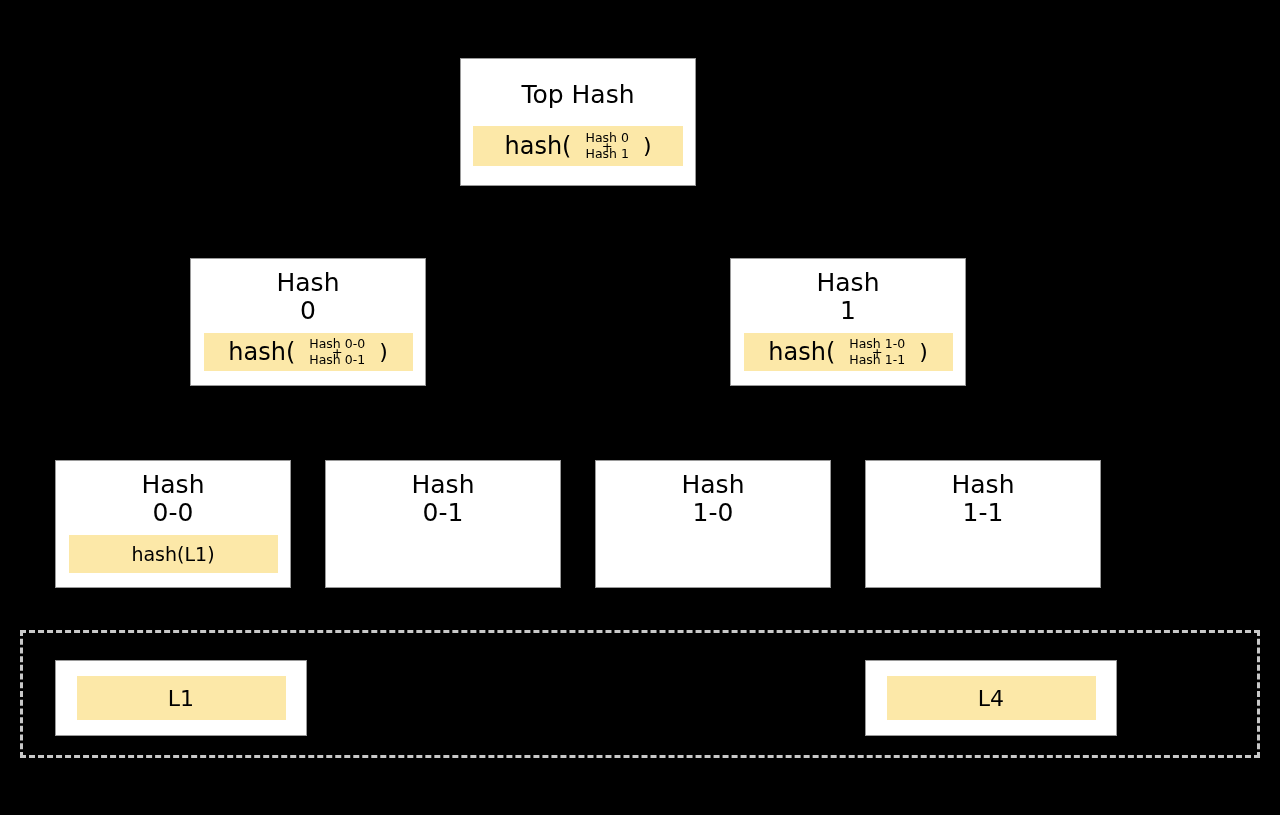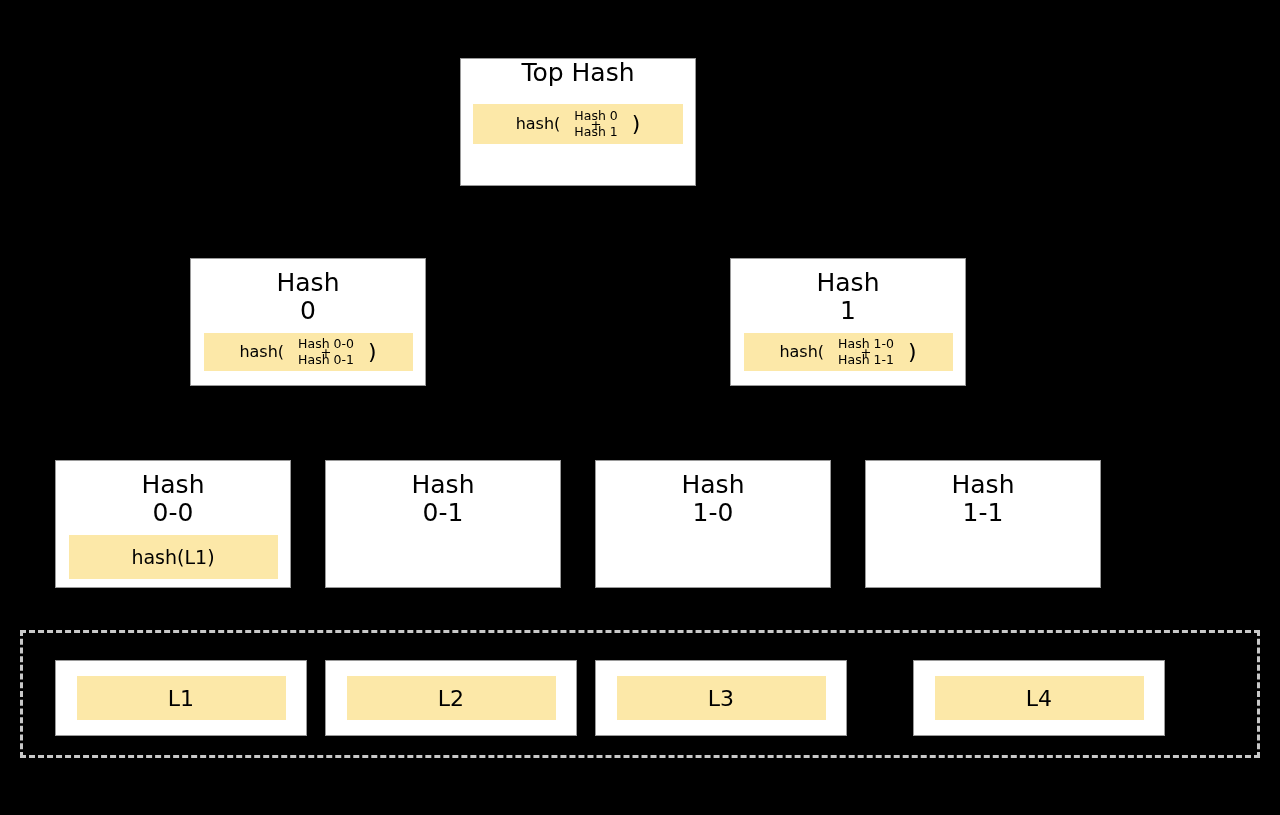--- a/index.html
+++ b/index.html
@@ -68,20 +68,21 @@
 
   
   .node-top {
     left: 460px;
     top: 58px;
     width: 236px;
     height: 128px;
   }
   .node-top .node-title {
     font-size: 25px;
+    margin-top: 22px;
   }
   .node-top .band {
     width: 210px;
     height: 40px;
     margin-top: 17px;
   }
 
   
   .node-l2 {
     top: 258px;
@@ -109,53 +110,53 @@
   .node-l3.c0 { left: 55px; }
   .node-l3.c1 { left: 325px; }
   .node-l3.c2 { left: 595px; }
   .node-l3.c3 { left: 865px; }
   .node-l3 .node-title {
     font-size: 25px;
     margin-top: 10px;
   }
   .node-l3 .band {
     width: 209px;
-    height: 44px;
+    height: 38px;
     margin-top: 8px;
     font-size: 19px;
   }
 
   
   .node-data {
     top: 660px;
     width: 252px;
     height: 76px;
     justify-content: center;
     text-align: center;
   }
   .node-data.c0 { left: 55px; }
   .node-data.c1 { left: 325px; }
   .node-data.c2 { left: 595px; }
-  .node-data.c3 { left: 913px; }
+  .node-data.c3 { left: 865px; }
   .node-data .band {
     width: 209px;
     height: 44px;
     font-size: 22px;
   }
 
   
   .hash-expr {
     display: flex;
     align-items: center;
     justify-content: center;
     width: 100%;
     height: 100%;
   }
   .hash-open {
-    font-size: 16px;
+    font-size: 24px;
     line-height: 1;
   }
   .hash-close {
     font-size: 22px;
     line-height: 1;
   }
   .hash-args {
     position: relative;
     display: flex;
     flex-direction: column;
@@ -285,23 +286,17 @@
   <div class="node node-l3 c3">
     <div class="node-title">Hash
 1-1</div>
   </div>
 
   <div class="data-blocks-frame"></div>
 
   <div class="node node-data c0">
     <div class="band">L1</div>
   </div>
-  <div class="node node-data c1">
-    <div class="band">L2</div>
-  </div>
-  <div class="node node-data c2">
-    <div class="band">L3</div>
-  </div>
   <div class="node node-data c3">
     <div class="band">L4</div>
   </div>
 
 </div>
 
 </body></html>

